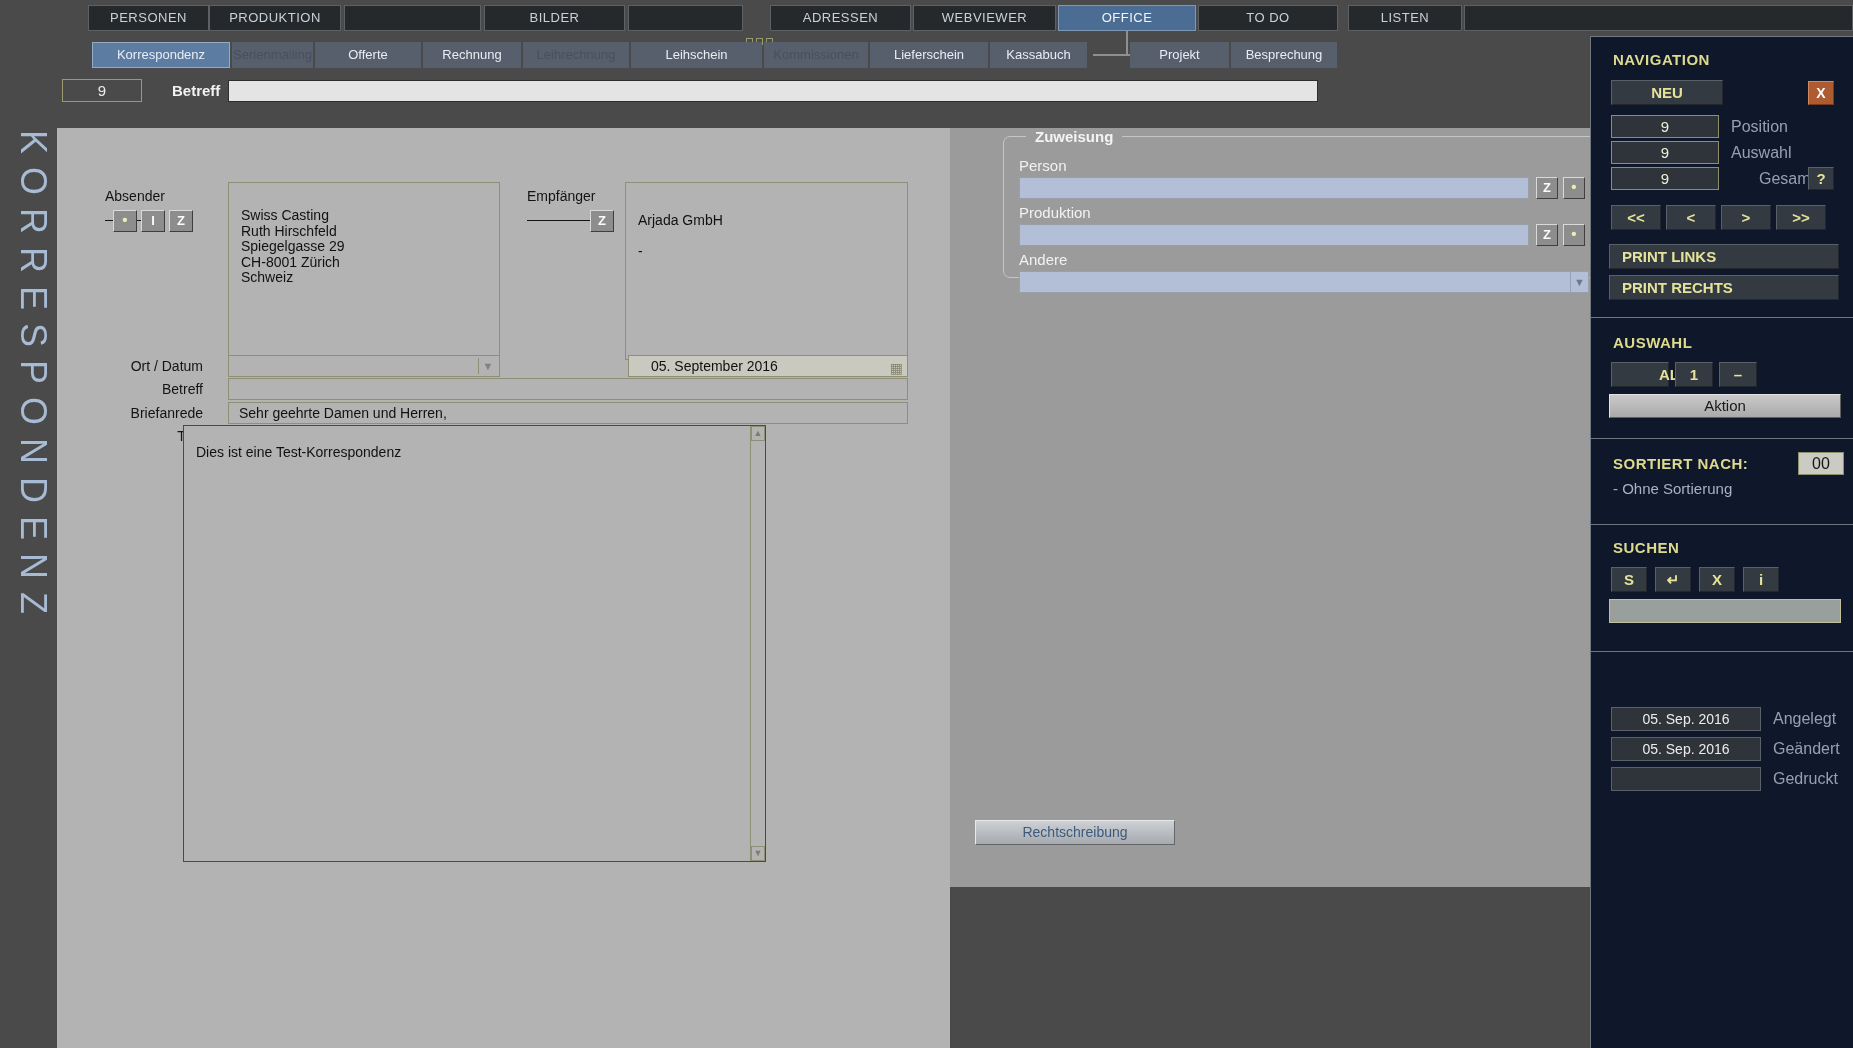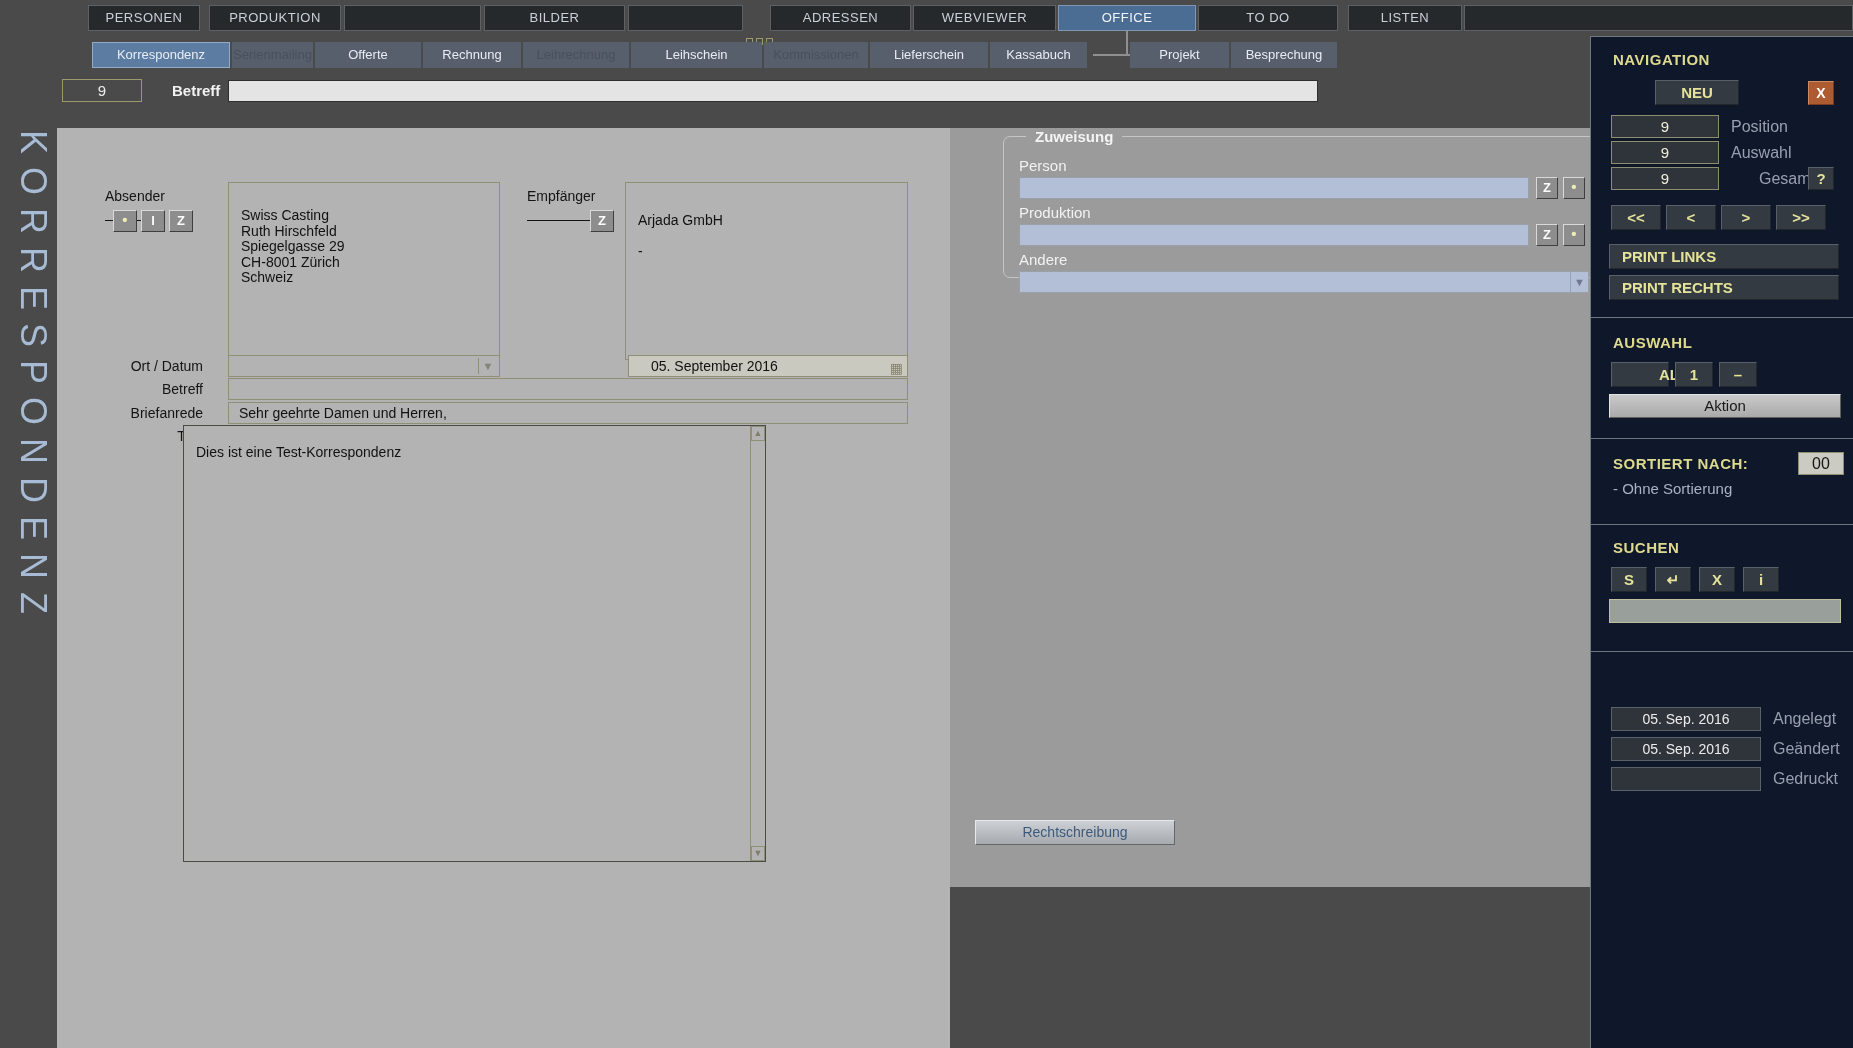--- a/index.html
+++ b/index.html
@@ -110,21 +110,21 @@
   .search-input { position:absolute; left:18px; top:562px; width:232px; height:24px; background:#99a09c;
                   border:1px solid #bfbfa0; font-size:14px; padding:0 6px; color:#222; }
   .date-box { position:absolute; left:20px; width:150px; height:24px; background:#2f343a; border:1px solid #5b6167;
               color:#ececec; font-size:14px; text-align:center; line-height:22px; }
 </style>
 </head>
 <body>
 
 <div id="app">
 
-  <div class="nb" style="left:88px;width:112px;">PERSONEN</div>
+  <div class="nb" style="left:88px;width:121px;">PERSONEN</div>
   <div class="nb" style="left:209px;width:132px;">PRODUKTION</div>
   <div class="nb" style="left:344px;width:137px;"></div>
   <div class="nb" style="left:484px;width:141px;">BILDER</div>
   <div class="nb" style="left:628px;width:115px;"></div>
   <div class="nb" style="left:770px;width:141px;">ADRESSEN</div>
   <div class="nb" style="left:913px;width:143px;">WEBVIEWER</div>
   <div class="nb active" style="left:1058px;width:138px;">OFFICE</div>
   <div class="nb" style="left:1198px;width:140px;">TO DO</div>
   <div class="nb" style="left:1348px;width:114px;">LISTEN</div>
   <div class="nb" style="left:1464px;width:389px;"></div>
@@ -220,21 +220,21 @@
         <span class="andere-arrow">▼</span>
       </div>
     </div>
 
     <div class="spell-btn">Rechtschreibung</div>
   </div>
 
   <div class="sidebar">
 
     <div class="sb-heading" style="top:14px;">NAVIGATION</div>
-    <div class="dk-btn" style="left:20px;top:43px;width:84px;height:25px;line-height:23px;margin-left:44px;">NEU</div>
+    <div class="dk-btn" style="left:20px;top:43px;width:112px;height:25px;line-height:23px;">NEU</div>
     <div class="close-btn">X</div>
 
     <div class="val-box" style="top:78px;">9</div>
     <div class="sb-label" style="top:81px;">Position</div>
     <div class="val-box" style="top:104px;">9</div>
     <div class="sb-label" style="top:107px;">Auswahl</div>
     <div class="val-box" style="top:130px;">9</div>
     <div class="sb-label" style="top:133px;margin-left:28px;">Gesamt</div>
     <div class="dk-btn" style="left:217px;top:130px;width:26px;height:23px;line-height:21px;">?</div>
 

